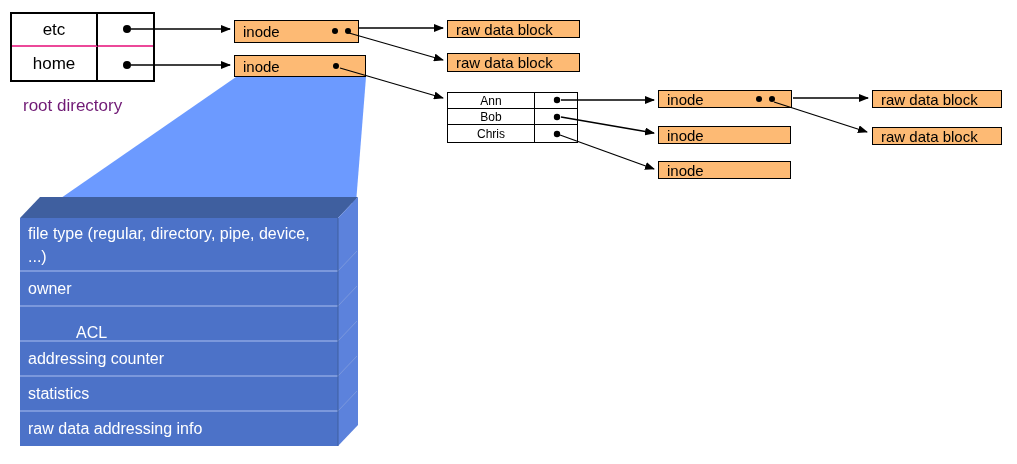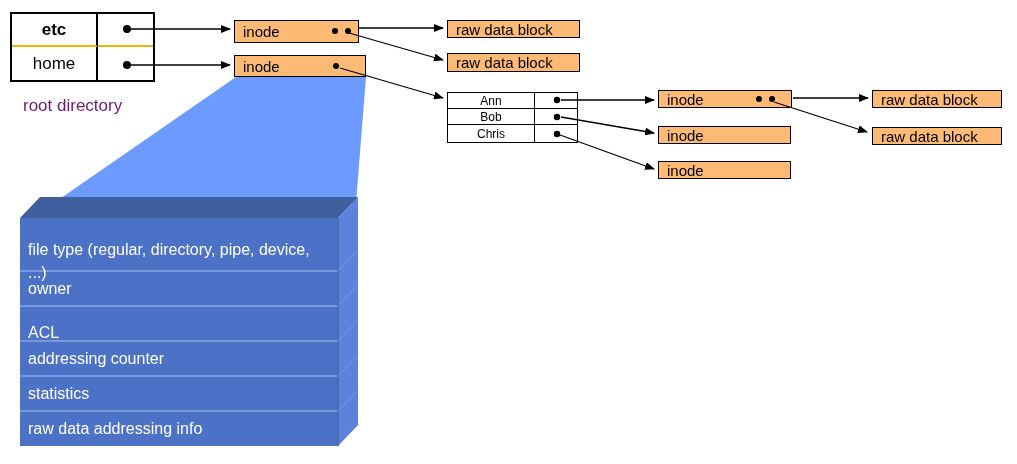--- a/index.html
+++ b/index.html
@@ -24,21 +24,21 @@
     position:absolute;box-sizing:border-box;
     left:10px;top:12px;width:145px;height:70px;
     border:2px solid #000;background:#ffffff;
     display:grid;grid-template-columns:86px 1fr;grid-template-rows:33px 33px;
     z-index:1;
   }
   .root-table .name{
     display:flex;align-items:center;justify-content:center;
     font-size:17px;border-right:2px solid #000;
   }
-  .root-table .r1{border-bottom:2px solid #eab308;font-weight:bold;}
+  .root-table .r1{border-bottom:2px solid #ec4899;}
   .user-table{
     position:absolute;box-sizing:border-box;
     left:447px;top:92px;width:131px;height:51px;
     border:1px solid #000;background:#ffffff;
     display:grid;grid-template-columns:87px 1fr;grid-template-rows:16px 16px 1fr;
     z-index:1;
   }
   .user-table .name{
     display:flex;align-items:center;justify-content:center;
     font-size:12px;border-right:1px solid #000;
@@ -123,23 +123,23 @@
     <span>inode</span>
   </div>
 
   <div class="sbox" style="left:872px;top:90px;width:130px;height:18px;">
     <span>raw data block</span>
   </div>
   <div class="sbox" style="left:872px;top:127px;width:130px;height:18px;">
     <span>raw data block</span>
   </div>
 
-  <div class="detail-label" style="top:218px;height:53px;margin-top:16px;">file type (regular, directory, pipe, device, ...)</div>
+  <div class="detail-label" style="top:218px;height:53px;">file type (regular, directory, pipe, device, ...)</div>
   <div class="detail-label" style="top:271px;height:35px;">owner</div>
-  <div class="detail-label" style="top:306px;height:52px;">ACL</div>
+  <div class="detail-label" style="top:306px;height:52px;margin-left:48px;">ACL</div>
   <div class="detail-label" style="top:341px;height:35px;">addressing counter</div>
   <div class="detail-label" style="top:376px;height:35px;">statistics</div>
   <div class="detail-label" style="top:411px;height:35px;">raw data addressing info</div>
 
   <svg id="fg" class="layer" viewBox="0 0 1017 464">
     <defs>
       <marker id="ah" markerWidth="10" markerHeight="8" refX="9" refY="4" orient="auto" markerUnits="userSpaceOnUse">
         <path d="M0,0 L10,4 L0,8 Z" fill="#000"></path>
       </marker>
     </defs>

